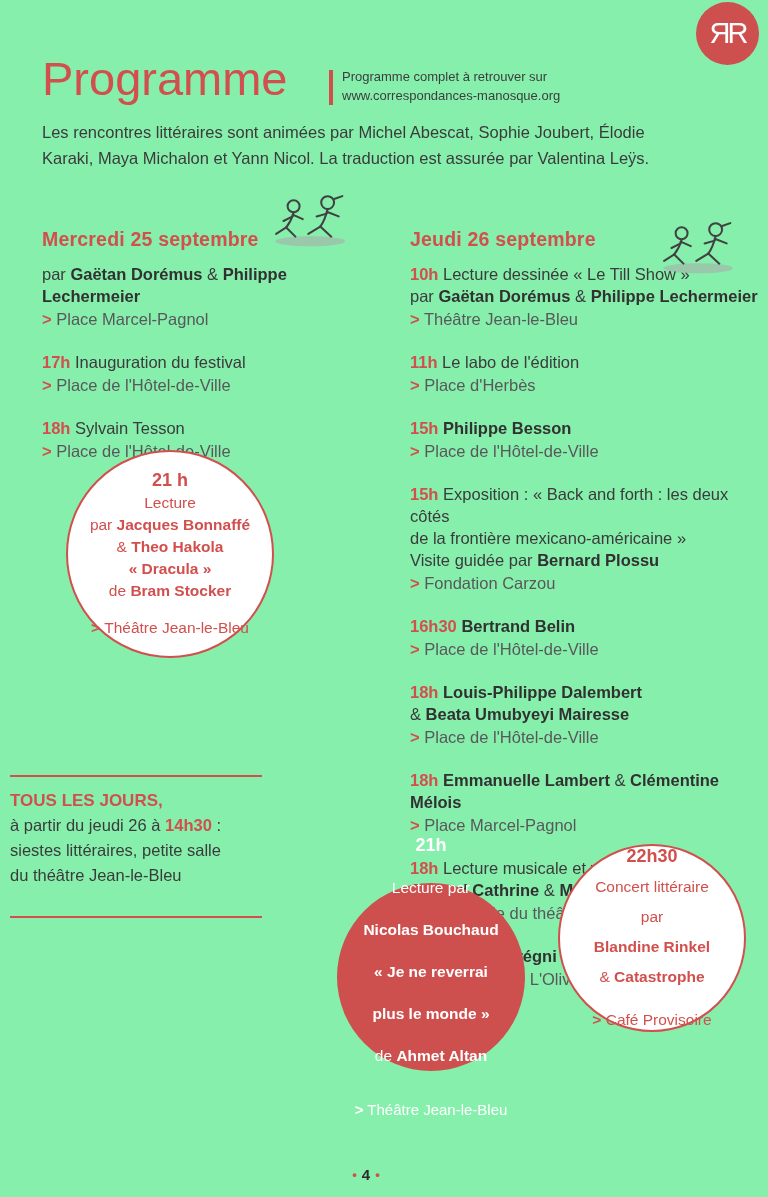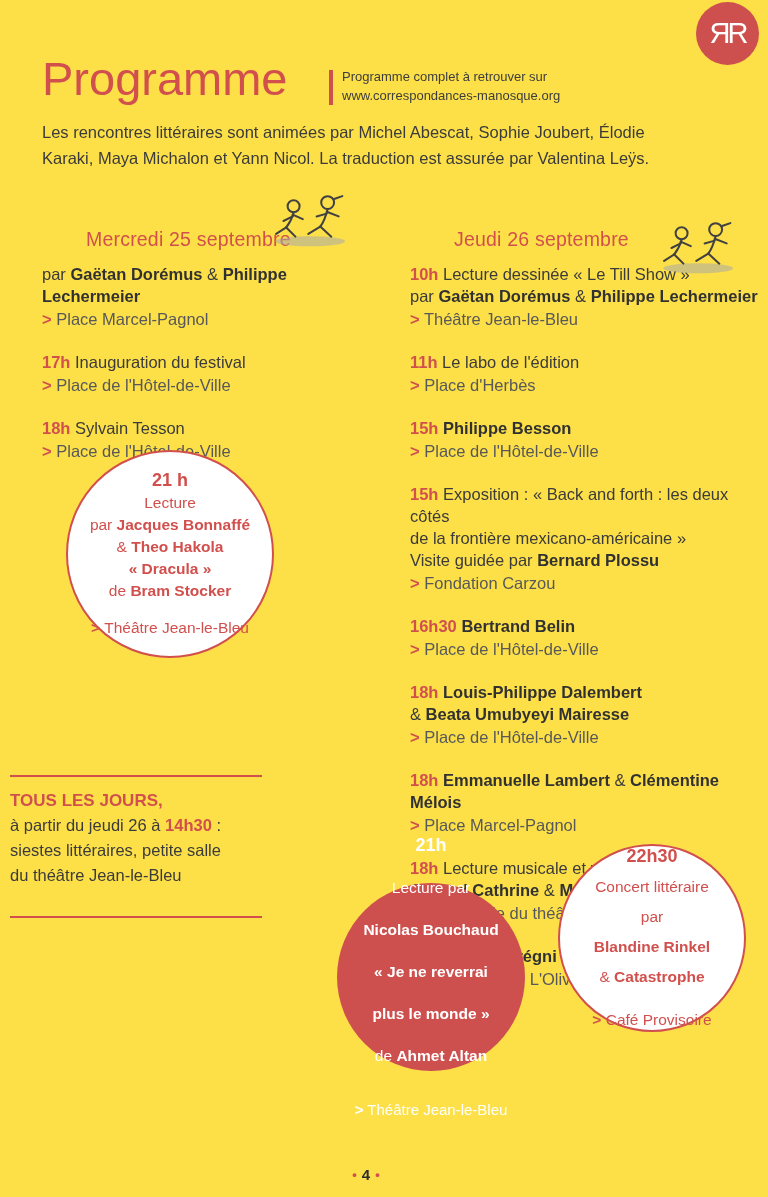--- a/index.html
+++ b/index.html
@@ -5,40 +5,40 @@
   :root{
     --red:#d1504d;
     --red-fill:#cd504e;
     --dark:#3b3b3b;
     --bold-dark:#313131;
     --venue-gray:#58585a;
   }
   *{margin:0;padding:0;box-sizing:border-box;}
   html,body{background:#ffffff;}
   body{font-family:"Liberation Sans", sans-serif;color:var(--dark);}
-  #page{position:relative;width:768px;height:1197px;background:#fde047;overflow:hidden;}
+  #page{position:relative;width:768px;height:1197px;background:#86efac;overflow:hidden;}
 
   
   .logo{position:absolute;left:696px;top:2px;width:63px;height:63px;border-radius:50%;
         background:var(--red-fill);display:flex;align-items:center;justify-content:center;}
   .logo span{color:#fff;font-size:29px;font-weight:300;letter-spacing:-3px;line-height:1;}
 
   
   .page-title{position:absolute;left:42px;top:54px;font-size:47px;font-weight:300;
               color:var(--red);line-height:1.05;letter-spacing:0px;}
   .title-bar{position:absolute;left:329px;top:70px;width:4px;height:35px;background:var(--red);}
   .tagline{position:absolute;left:342px;top:68px;font-size:13px;line-height:1.45;color:#3d3d3d;}
 
   .intro{position:absolute;left:42px;top:120px;width:640px;font-size:16.5px;line-height:1.55;color:var(--dark);}
 
   
   .col{position:absolute;top:228px;}
   .col-left{left:42px;width:330px;}
   .col-right{left:410px;width:352px;}
-  .day-heading{font-size:19.5px;font-weight:400;color:var(--red);margin-bottom:12px;letter-spacing:.2px;margin-left:44px;}
+  .day-heading{font-size:19.5px;font-weight:700;color:var(--red);margin-bottom:12px;letter-spacing:.2px;}
   .runners{position:absolute;}
   .col-left .runners{left:224px;top:-34px;width:92px;height:54px;}
   .col-right .runners{left:244px;top:-7px;width:92px;height:54px;}
   .runners svg{width:100%;height:100%;}
 
   .event{margin-bottom:21px;font-size:16.5px;line-height:22px;color:var(--dark);}
   .event .seg-bold{font-weight:700;color:var(--bold-dark);}
   .seg-time,.seg-redbold{font-weight:700;color:var(--red);}
   .venue-line{margin-top:1px;}
   .chev{color:var(--red);font-weight:700;}

